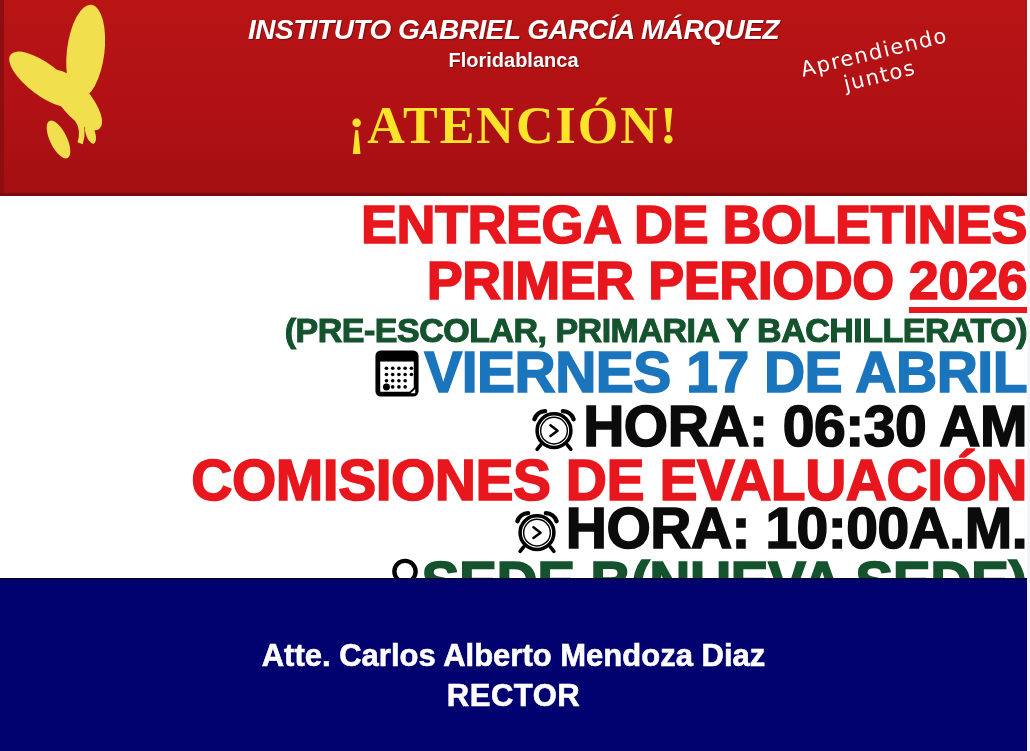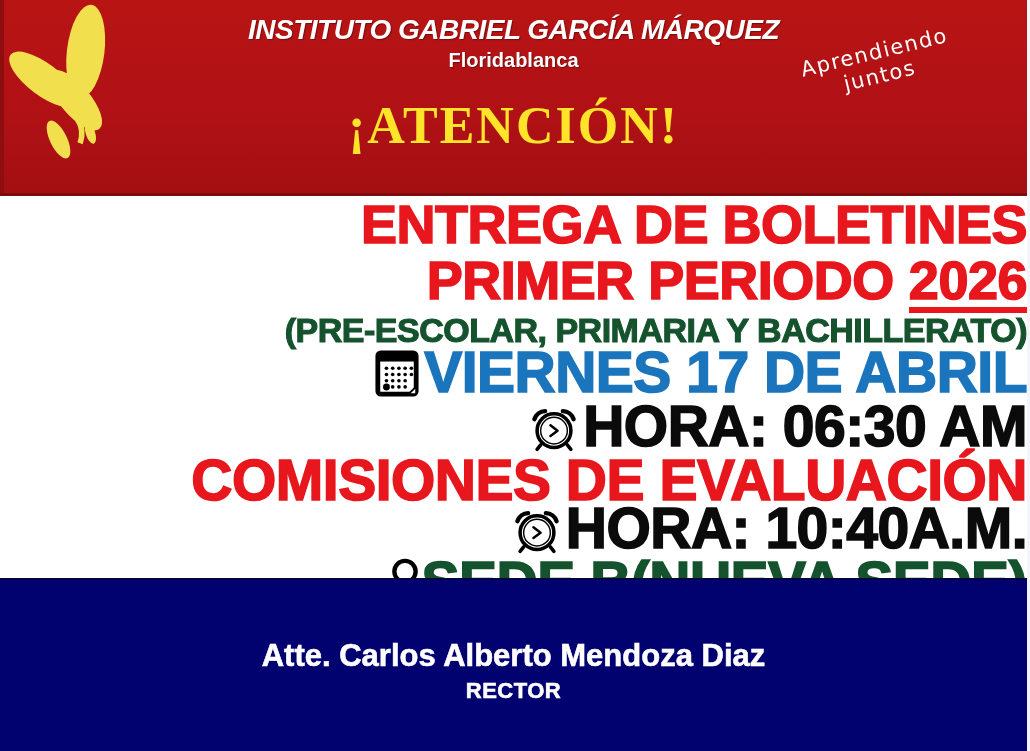--- a/index.html
+++ b/index.html
@@ -58,21 +58,21 @@
   }
   .icon{display:inline-block;vertical-align:-6px;margin-right:4px;}
   .icon-pin{vertical-align:-14px;margin-right:2px;}
   
   .footer{
     position:absolute;left:0;top:578px;width:1027px;height:173px;
     background:#010170;border-top:2px solid #03033f;
     color:#ffffff;text-align:center;
   }
   .sig{margin-top:58px;font-size:31px;font-weight:bold;-webkit-text-stroke:.6px #fff;}
-  .role{margin-top:4px;font-size:22px;font-weight:bold;letter-spacing:.5px;-webkit-text-stroke:.6px #fff;}
+  .role{margin-top:4px;font-size:31px;font-weight:bold;letter-spacing:.5px;-webkit-text-stroke:.6px #fff;}
   .edge-right{position:absolute;right:0;top:0;width:3px;height:751px;background:#f4f4fb;}
 </style>
 </head>
 <body>
 
 <div class="poster">
 
   <div class="banner">
     <span class="logo">
       <svg width="150" height="182" viewBox="0 0 160 192">
@@ -152,21 +152,21 @@
       <span class="icon">
         <svg width="50" height="48" viewBox="0 0 54 54">
           <path d="M17 8 A13 13 0 0 0 5 17" stroke="#000" stroke-width="5" fill="none" stroke-linecap="round"></path>
           <path d="M37 8 A13 13 0 0 1 49 17" stroke="#000" stroke-width="5" fill="none" stroke-linecap="round"></path>
           <circle cx="27" cy="30" r="19" fill="#fff" stroke="#000" stroke-width="4"></circle>
           <circle cx="27" cy="30" r="15" fill="none" stroke="#000" stroke-width="1.6"></circle>
           <polyline points="23,24 31,30 23,36" fill="none" stroke="#000" stroke-width="2.8" stroke-linecap="round" stroke-linejoin="round"></polyline>
           <line x1="12" y1="46" x2="8" y2="51" stroke="#000" stroke-width="4" stroke-linecap="round"></line>
           <line x1="42" y1="46" x2="46" y2="51" stroke="#000" stroke-width="4" stroke-linecap="round"></line>
         </svg>
-      </span><span>HORA: 10:40A.M.</span>
+      </span><span>HORA: 10:00A.M.</span>
     </div>
 
     <div class="hline l-green row-md">
       <span class="icon icon-pin">
         <svg width="30" height="58" viewBox="0 0 30 60">
           <circle cx="15" cy="14" r="11" fill="#fff" stroke="#000" stroke-width="4.5"></circle>
           <path d="M12 26 L12 49 Q15 54 18 49 L18 26 Z" fill="#fff" stroke="#000" stroke-width="3"></path>
         </svg>
       </span><span>SEDE B(NUEVA SEDE)</span>
     </div>

